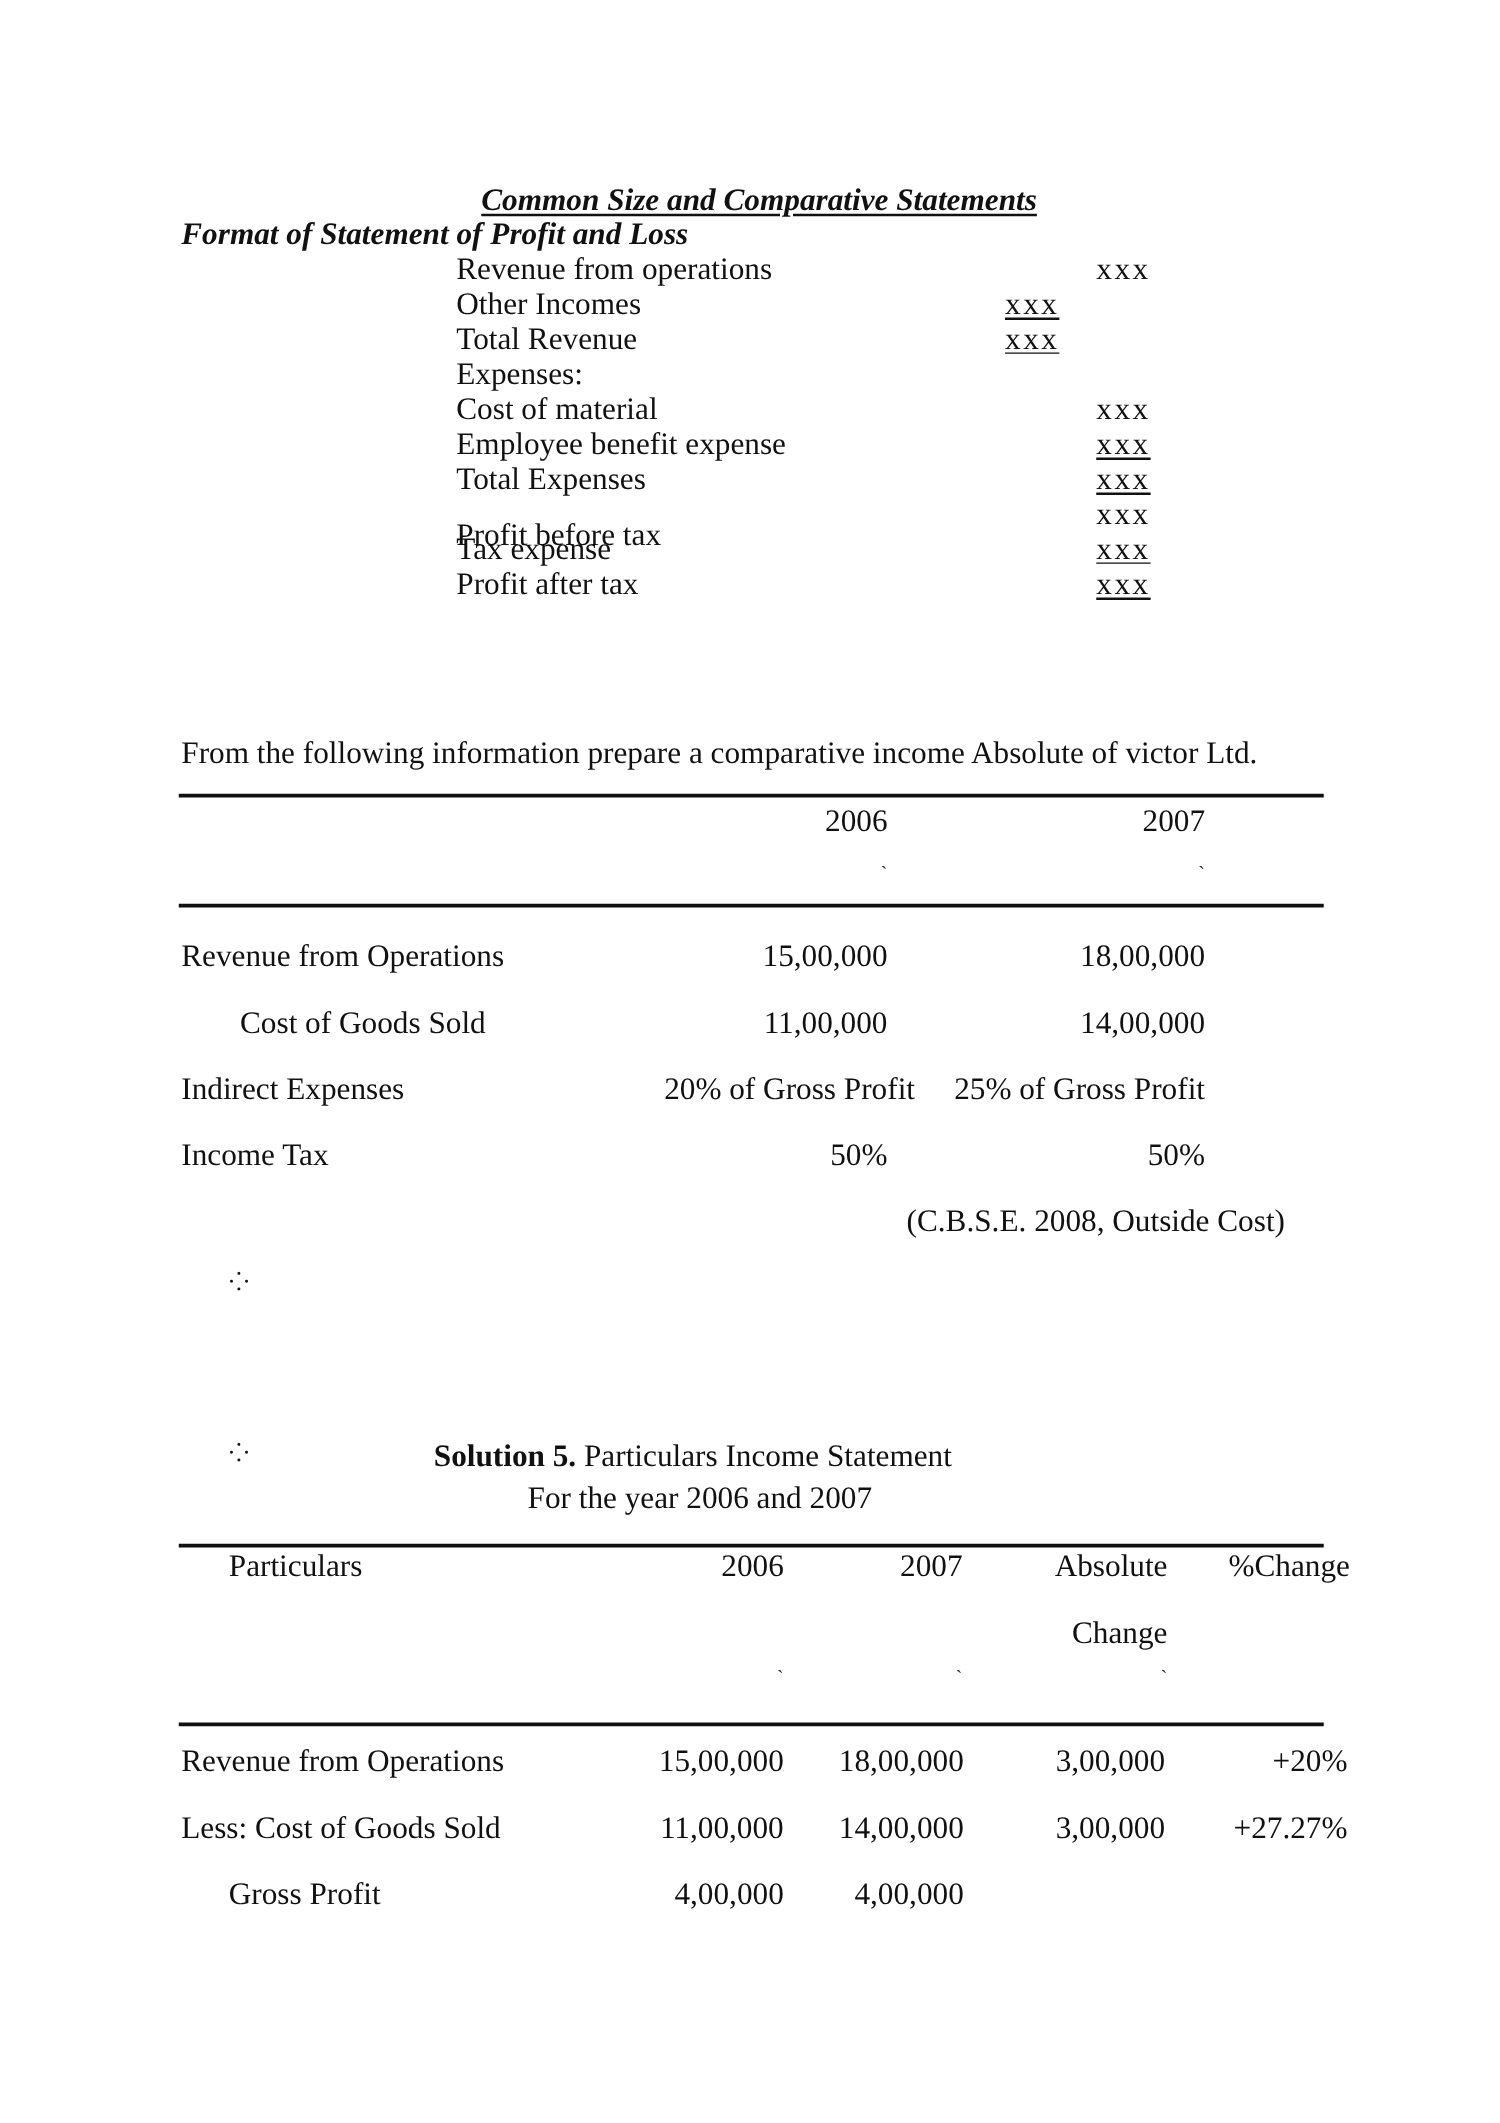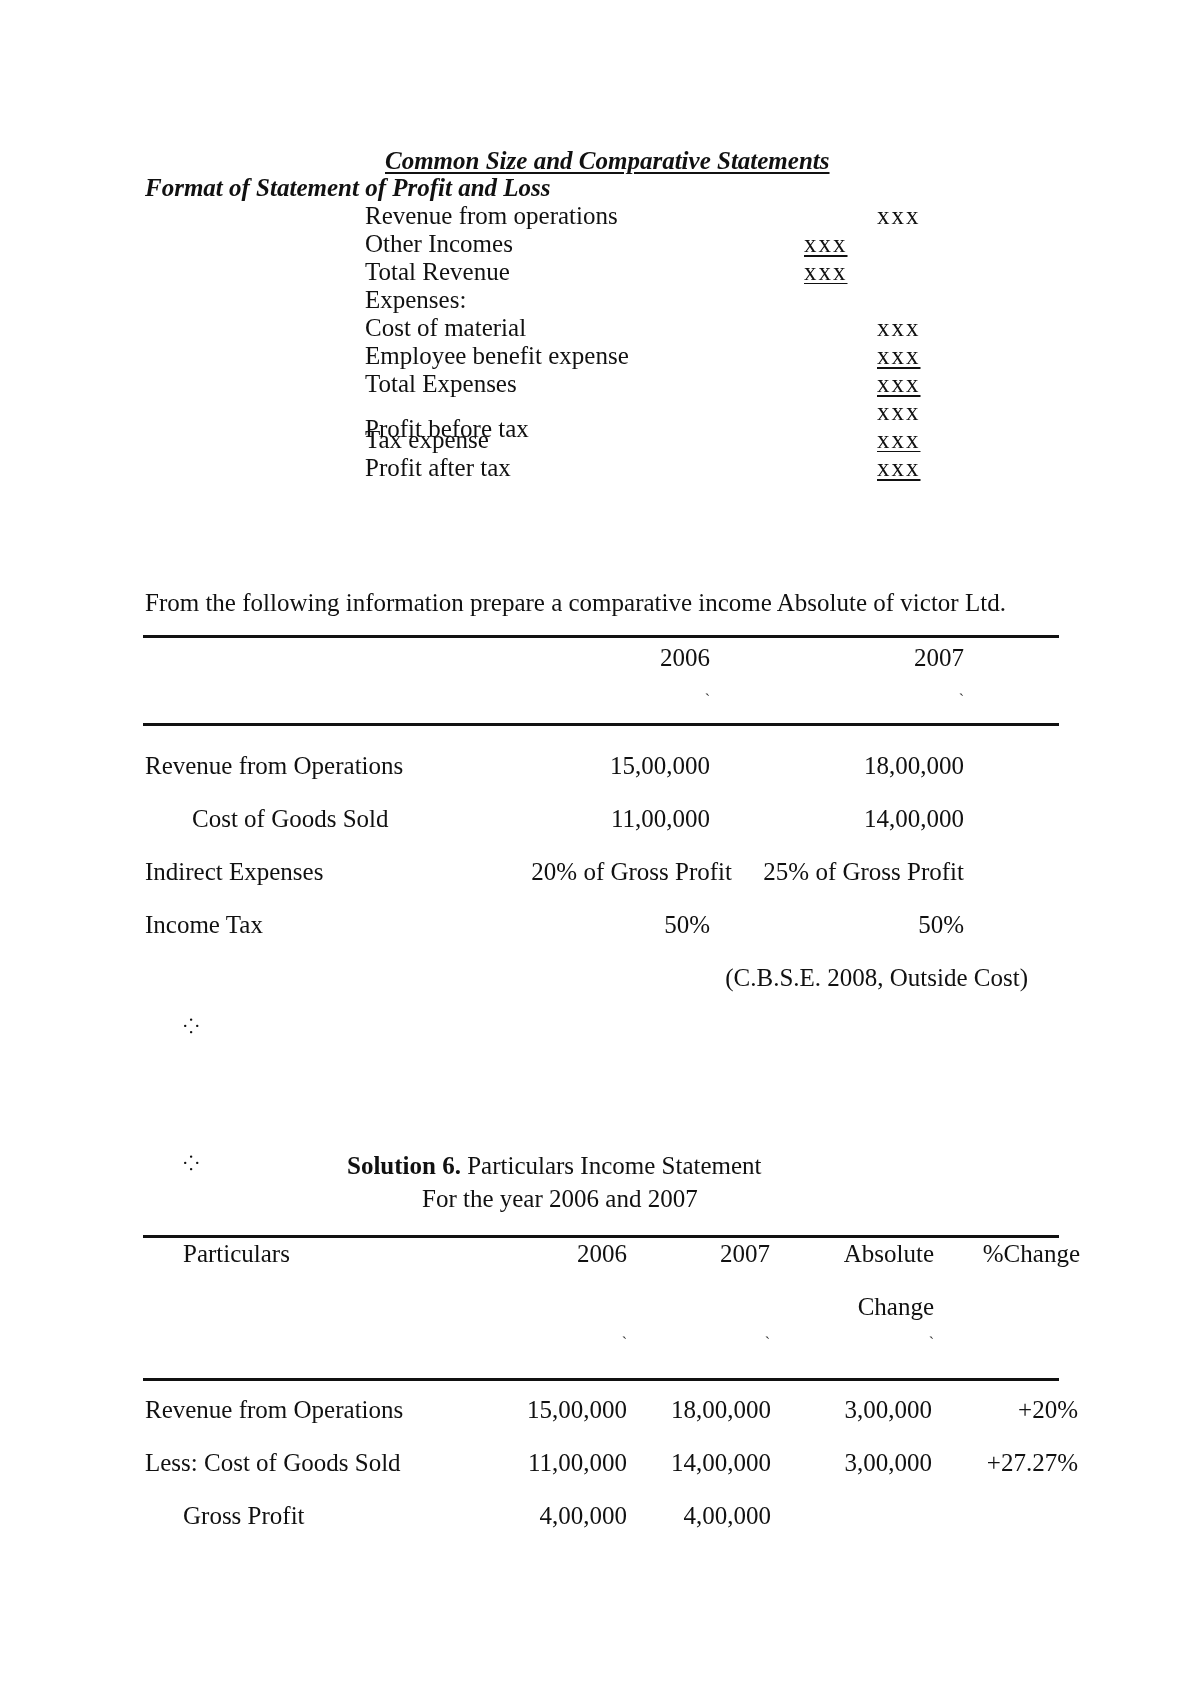--- a/index.html
+++ b/index.html
@@ -89,21 +89,21 @@
   </div>
 
   <div class="t r" style="left:700px; width:328px; top:965px;">(C.B.S.E. 2008, Outside Cost)</div>
 </div>
 
 <div class="bullet" style="left:183px; top:1016px;">⁘</div>
 
 <div class="bullet" style="left:183px; top:1153px;">⁘</div>
 
 <div class="t" style="left:347px; top:1153px;">
-  <b>Solution 6.</b><span> Particulars Income Statement</span>
+  <b>Solution 5.</b><span> Particulars Income Statement</span>
 </div>
 <div class="t" style="left:422px; top:1186px;">For the year 2006 and 2007</div>
 
 <div>
   <div class="rule" style="left:143px; top:1235px; width:916px;"></div>
 
   <div class="t" style="left:183px; top:1241px;">Particulars</div>
   <div class="t r" style="left:527px; width:100px; top:1241px;">2006</div>
   <div class="t r" style="left:670px; width:100px; top:1241px;">2007</div>
   <div class="t r" style="left:814px; width:120px; top:1241px;">Absolute</div>

